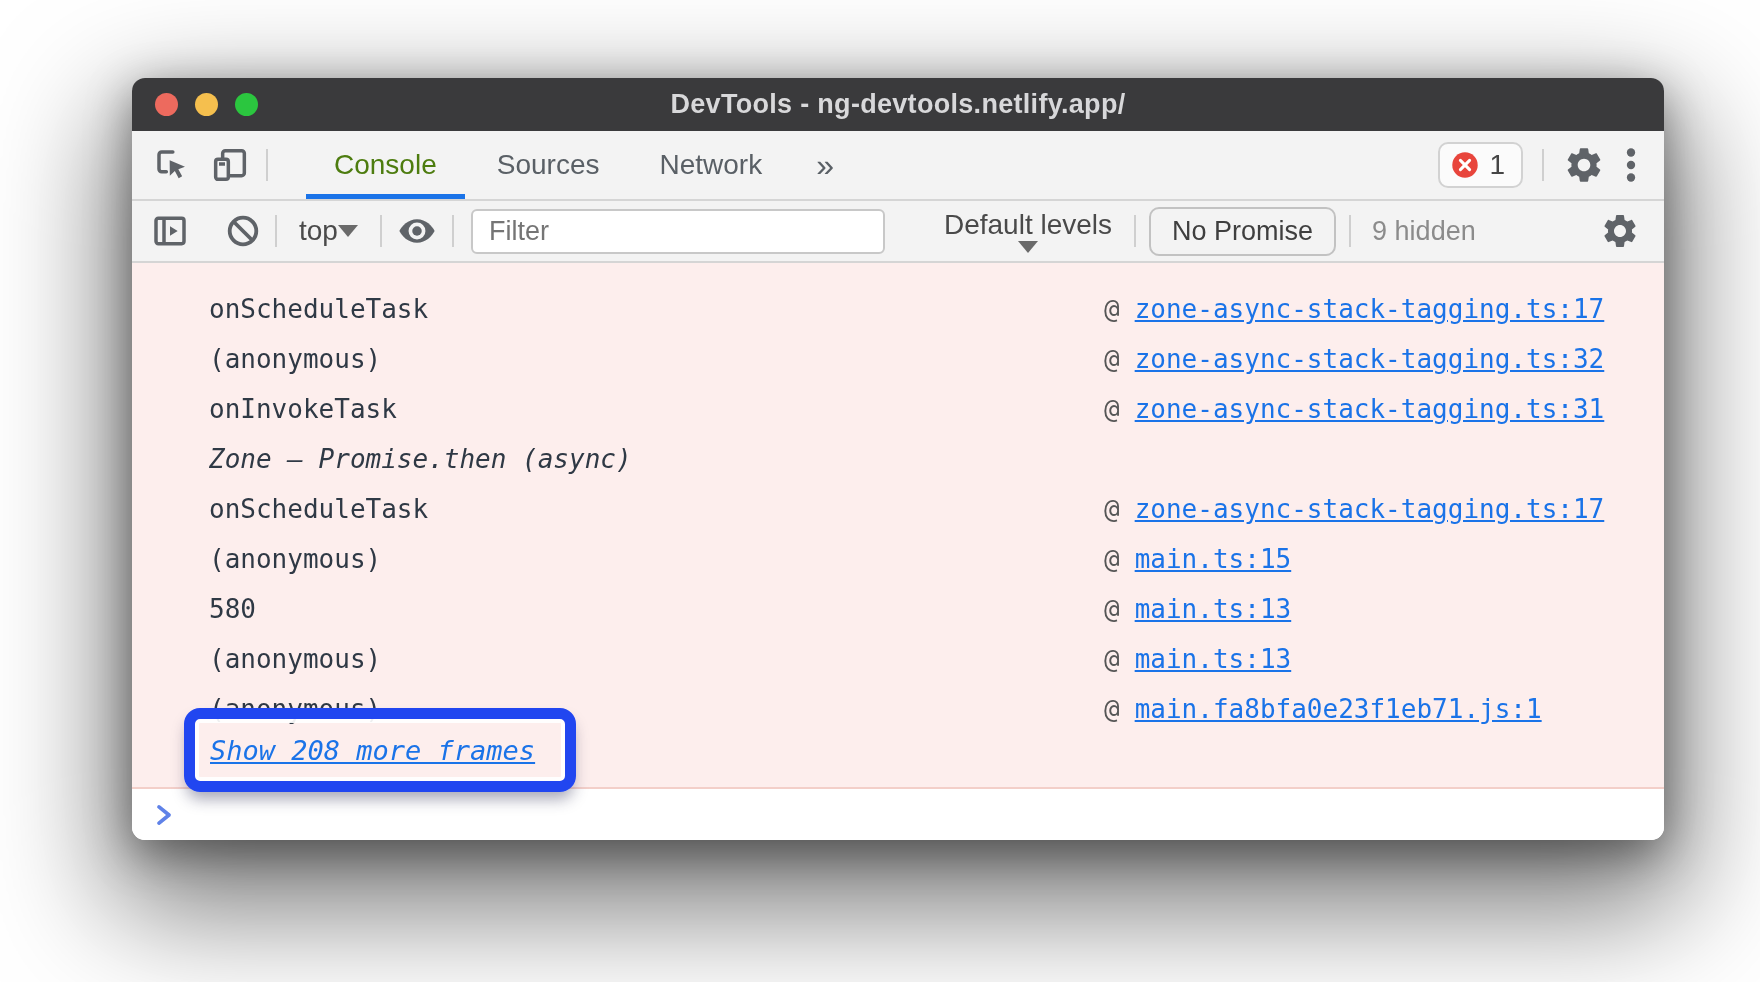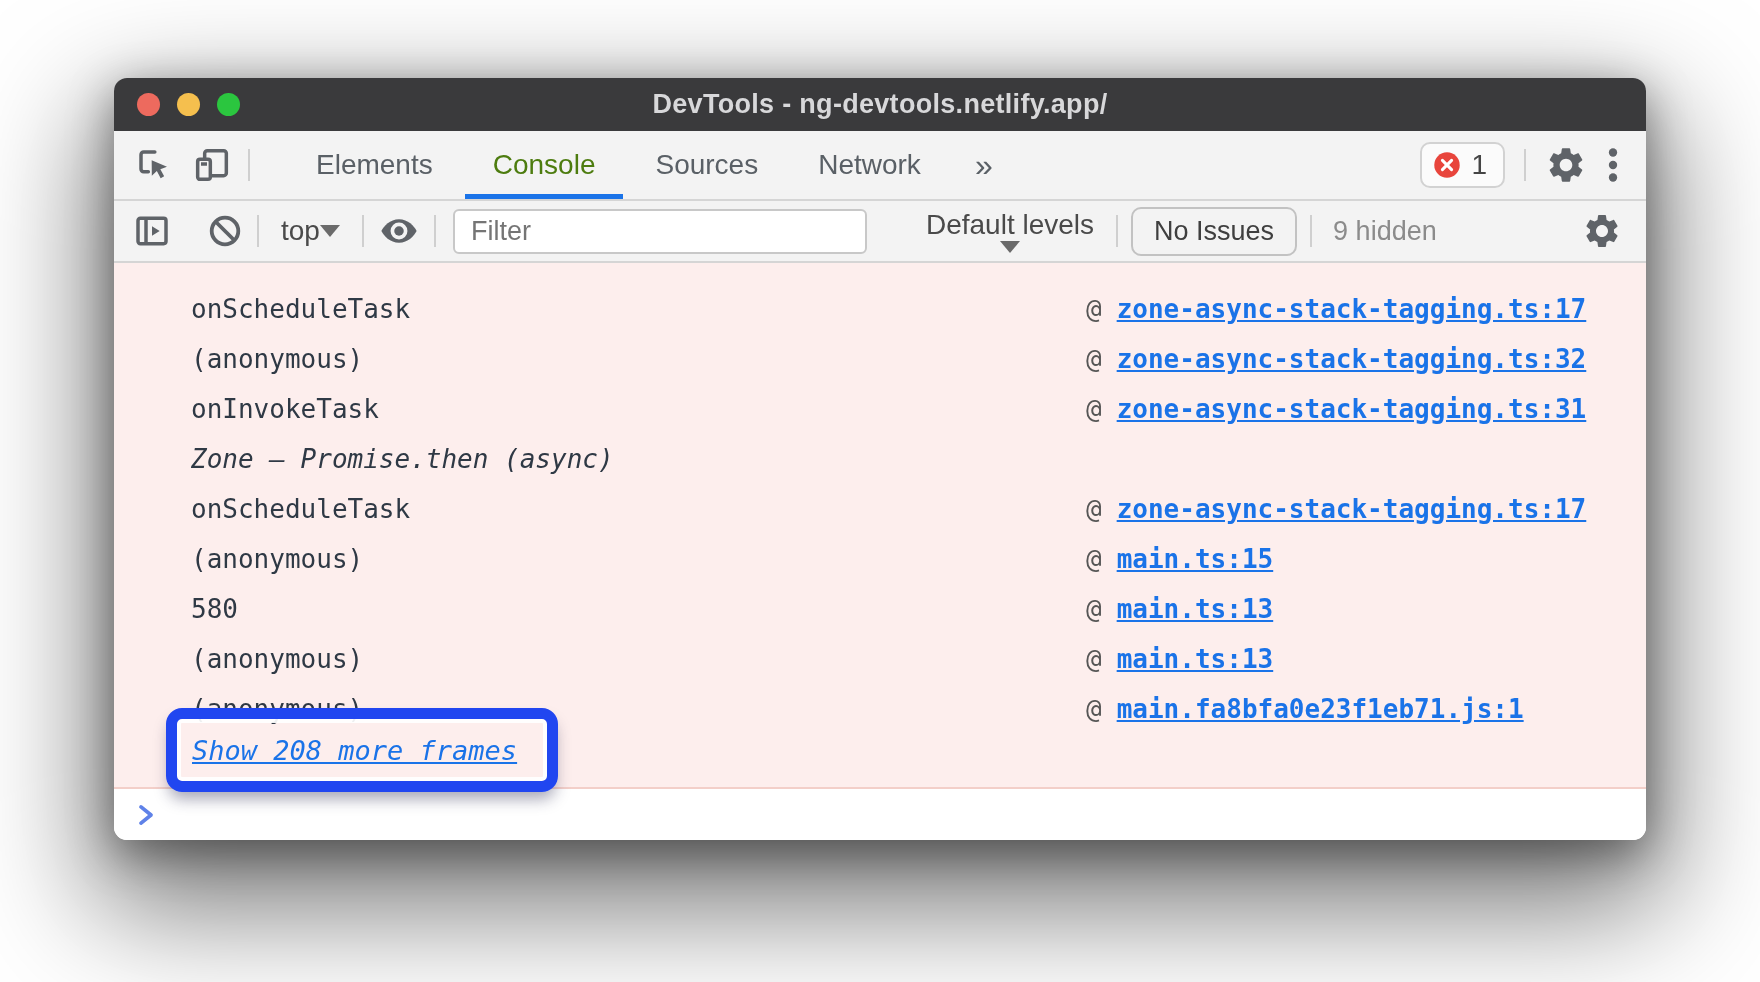--- a/index.html
+++ b/index.html
@@ -1,19 +1,19 @@
 <!DOCTYPE html>
 <html><head>
 <meta charset="utf-8">
 <style>
   * { box-sizing: border-box; margin: 0; padding: 0; }
   html,body { width:1760px; height:982px; background:#ffffff; overflow:hidden;
     font-family:"Liberation Sans", sans-serif; }
 
-  .window { position:absolute; left:114px; top:78px; width:1532px; height:762px;
+  .window { position:absolute; left:132px; top:78px; width:1532px; height:762px;
     border-radius:13px; background:#fff; overflow:hidden;
     display:flex; flex-direction:column;
     box-shadow: 0 50px 120px 20px rgba(0,0,0,.52), 0 12px 45px rgba(0,0,0,.40); }
 
   
   .titlebar { flex:0 0 53px; background:#3a3a3c; position:relative;
     display:flex; align-items:center; justify-content:center; }
   .lights { position:absolute; left:23px; top:0; height:100%; display:flex; align-items:center; gap:17px; }
   .light { width:23px; height:23px; border-radius:50%; }
   .light.red    { background:#ed6a5e; }
@@ -61,21 +61,21 @@
   .console { flex:1 1 auto; position:relative; background:#fdeeed;
     border-bottom:2px solid #f3cfc9; font-family:"DejaVu Sans Mono", monospace; }
   .rows { padding-top:21px; }
   .row { height:50px; position:relative; }
   .fn { position:absolute; left:77px; top:50%; transform:translateY(-50%);
     font-size:26px; color:#2f3945; white-space:nowrap; }
   .row.async .fn { font-style:italic; }
   .loc { position:absolute; left:972px; top:50%; transform:translateY(-50%);
     font-size:26px; white-space:nowrap; display:flex; gap:15px; }
   .at { color:#565656; }
-  .loc a { color:#1a73e8; text-decoration:underline; cursor:pointer;font-weight:bold; }
+  .loc a { color:#1a73e8; text-decoration:underline; cursor:pointer; }
 
   .annotation { position:absolute; left:52px; top:445px; width:392px; height:84px;
     border:11px solid #2146f0; border-radius:16px; display:flex; align-items:center;
     padding-left:15px; background:transparent;
     box-shadow: inset 0 0 0 4px rgba(255,255,255,.92), 0 10px 15px -3px rgba(35,35,75,.40); }
   .show-more { font-size:27px; font-style:italic; color:#1a73e8;
     text-decoration:underline; white-space:nowrap; cursor:pointer; }
 
   
   .prompt { flex:0 0 51px; background:#fff; display:flex; align-items:center; padding-left:17px; }
@@ -106,23 +106,20 @@
     <span class="icon-btn">
       <svg width="40" height="40" viewBox="0 0 24 24">
         <rect x="7.6" y="3.4" width="13" height="15" rx="1.6" fill="none" stroke="#5f6368" stroke-width="2.1"></rect>
         <rect x="3.4" y="8.6" width="7.6" height="12" rx="1.4" fill="#f3f3f3" stroke="#5f6368" stroke-width="2.1"></rect>
         <line x1="5.4" y1="11.4" x2="9" y2="11.4" stroke="#5f6368" stroke-width="2.1"></line>
       </svg>
     </span>
     <span class="vsep first"></span>
 
     <div class="tabs">
-      <div class="tab">
-        <span>Elements</span>
-      </div>
       <div class="tab active">
         <span>Console</span>
       </div>
       <div class="tab">
         <span>Sources</span>
       </div>
       <div class="tab">
         <span>Network</span>
       </div>
       <div class="tab-more">»</div>
@@ -183,21 +180,21 @@
         <circle cx="12" cy="12" r="2.6" fill="#5f6368"></circle>
       </svg>
     </span>
     <span class="vsep"></span>
     <input class="filter-input" type="text" placeholder="Filter" style="">
     <div class="dropdown levels">
       <span>Default levels</span>
       <span class="caret-down"></span>
     </div>
     <span class="vsep"></span>
-    <button class="no-issues">No Issues</button>
+    <button class="no-issues">No Promise</button>
     <span class="vsep"></span>
     <span class="hidden-label">9 hidden</span>
     <span class="icon-btn gear-right">
       <svg width="40" height="40" viewBox="0 0 24 24">
         <path fill="#5f6368" d="M19.14,12.94c0.04-0.3,0.06-0.61,0.06-0.94c0-0.32-0.02-0.64-0.07-0.94l2.03-1.58c0.18-0.14,0.23-0.41,0.12-0.61 l-1.92-3.32c-0.12-0.22-0.37-0.29-0.59-0.22l-2.39,0.96c-0.5-0.38-1.03-0.7-1.62-0.94L14.4,2.81c-0.04-0.24-0.24-0.41-0.48-0.41 h-3.84c-0.24,0-0.43,0.17-0.47,0.41L9.25,5.35C8.66,5.59,8.12,5.92,7.63,6.29L5.24,5.33c-0.22-0.08-0.47,0-0.59,0.22L2.74,8.87 C2.62,9.08,2.66,9.34,2.86,9.48l2.03,1.58C4.84,11.36,4.8,11.69,4.8,12s0.02,0.64,0.07,0.94l-2.03,1.58 c-0.18,0.14-0.23,0.41-0.12,0.61l1.92,3.32c0.12,0.22,0.37,0.29,0.59,0.22l2.39-0.96c0.5,0.38,1.03,0.7,1.62,0.94l0.36,2.54 c0.05,0.24,0.24,0.41,0.48,0.41h3.84c0.24,0,0.44-0.17,0.47-0.41l0.36-2.54c0.59-0.24,1.13-0.56,1.62-0.94l2.39,0.96 c0.22,0.08,0.47,0,0.59-0.22l1.92-3.32c0.12-0.22,0.07-0.47-0.12-0.61L19.14,12.94z M12,15.6c-1.98,0-3.6-1.62-3.6-3.6 s1.62-3.6,3.6-3.6s3.6,1.62,3.6,3.6S13.98,15.6,12,15.6z"></path>
       </svg>
     </span>
   </div>
 
   <div class="console">

